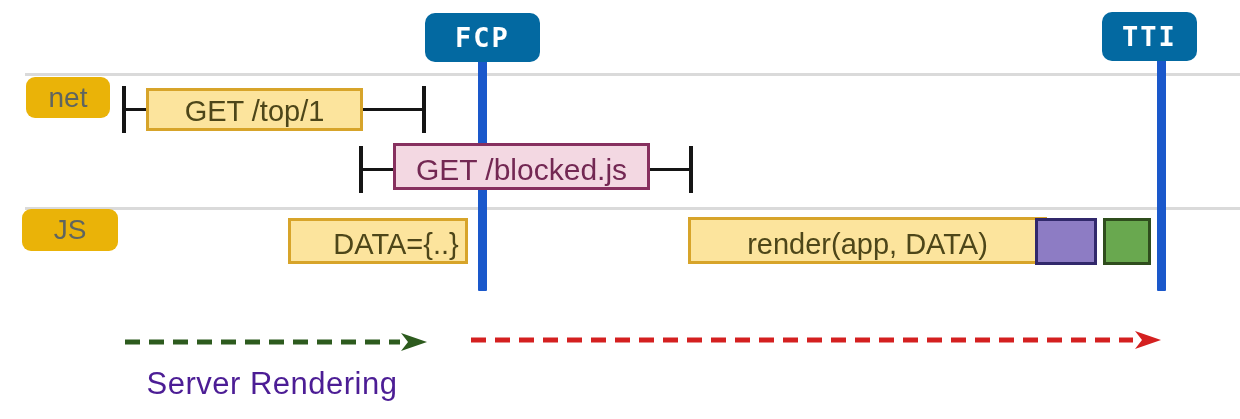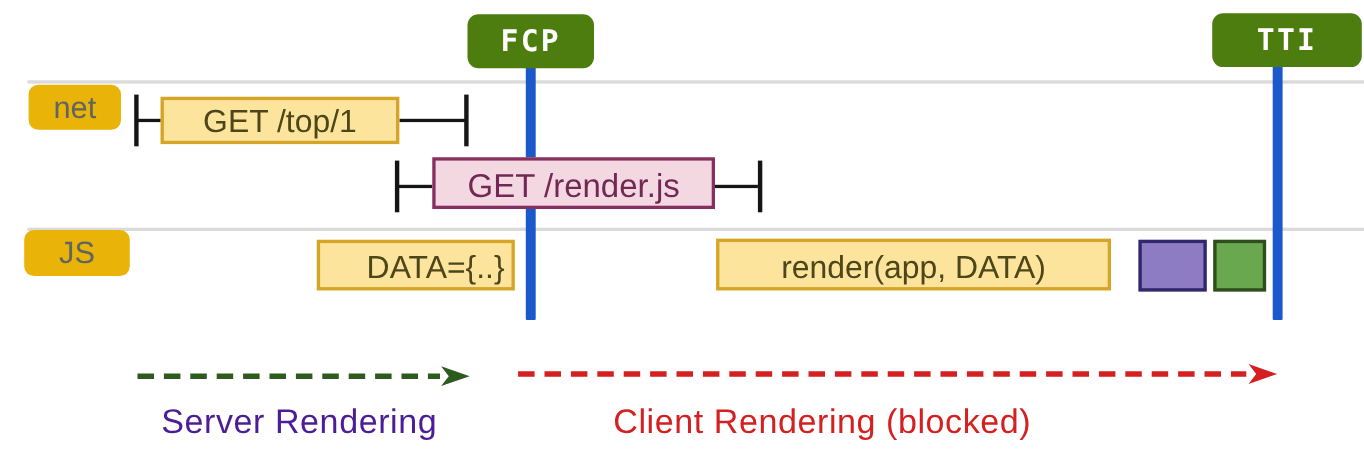--- a/index.html
+++ b/index.html
@@ -2,21 +2,21 @@
 <html><head>
 <meta charset="utf-8">
 <style>
   html,body{margin:0;padding:0;background:#fff;}
   #stage{
     position:relative;width:1240px;height:419px;background:#ffffff;overflow:hidden;
     font-family:"Liberation Sans",sans-serif;
   }
   
   .badge{
-    position:absolute;background:#4d7c0f;color:#fff;border-radius:10px;
+    position:absolute;background:#0369a1;color:#fff;border-radius:10px;
     display:flex;align-items:center;justify-content:center;
     font-family:"DejaVu Sans Mono",monospace;font-weight:bold;font-size:27px;letter-spacing:2px;
     z-index:6;
   }
   .vline{position:absolute;width:9px;background:#1a58cb;z-index:2;border-radius:1px;}
   
   .trackline{position:absolute;left:25px;width:1215px;height:3px;background:#dadada;z-index:1;}
   .tracklabel{
     position:absolute;background:#eab308;border-radius:9px;color:#5f6560;
     display:flex;align-items:center;justify-content:center;font-size:28px;z-index:3;
@@ -40,21 +40,21 @@
   .phaselabel.client{color:#d42020;}
 </style>
 </head>
 <body>
 
 <div id="stage">
 
   <div class="badge" style="left:425px;top:13px;width:115px;height:49px;">
     <span>FCP</span>
   </div>
-  <div class="badge" style="left:1102px;top:12px;width:136px;height:49px;">
+  <div class="badge" style="left:1102px;top:12px;width:95px;height:49px;">
     <span>TTI</span>
   </div>
 
   <div class="vline" style="left:478px;top:58px;height:233px;"></div>
   <div class="vline" style="left:1157px;top:58px;height:233px;"></div>
 
   <div class="trackline" style="top:73px;"></div>
   <div class="trackline" style="top:207px;"></div>
 
   <div class="tracklabel" style="left:26px;top:77px;width:84px;height:41px;">
@@ -68,29 +68,29 @@
   <div class="conn" style="left:124px;top:108px;width:24px;"></div>
   <div class="box yellow" style="left:146px;top:88px;width:217px;height:43px;">
     <span>GET /top/1</span>
   </div>
   <div class="conn" style="left:363px;top:108px;width:61px;"></div>
   <div class="tick" style="left:422px;top:86px;height:47px;"></div>
 
   <div class="tick" style="left:359px;top:146px;height:47px;"></div>
   <div class="conn" style="left:361px;top:168px;width:32px;"></div>
   <div class="box pink" style="left:393px;top:143px;width:257px;height:47px;">
-    <span>GET /render.js</span>
+    <span>GET /blocked.js</span>
   </div>
   <div class="conn" style="left:650px;top:168px;width:39px;"></div>
   <div class="tick" style="left:689px;top:146px;height:47px;"></div>
 
   <div class="box yellow" style="left:288px;top:218px;width:180px;height:46px;padding-left:36px;">
     <span>DATA={..}</span>
   </div>
-  <div class="box yellow" style="left:651px;top:217px;width:359px;height:47px;">
+  <div class="box yellow" style="left:688px;top:217px;width:359px;height:47px;">
     <span>render(app, DATA)</span>
   </div>
   <div class="box purple" style="left:1035px;top:218px;width:62px;height:47px;">
     <span></span>
   </div>
   <div class="box green" style="left:1103px;top:218px;width:48px;height:47px;">
     <span></span>
   </div>
 
   <svg class="arrow" style="left:122px;top:331px;" width="306" height="22" viewBox="0 0 306 22">
@@ -98,17 +98,14 @@
     <polygon points="305,11 279,2 286,11 279,20" fill="#2d5b1e"></polygon>
   </svg>
   <svg class="arrow" style="left:468px;top:329px;" width="694" height="22" viewBox="0 0 694 22">
     <line x1="3" y1="11" x2="665" y2="11" stroke="#d42020" stroke-width="5" stroke-dasharray="15 9"></line>
     <polygon points="693,11 667,2 674,11 667,20" fill="#d42020"></polygon>
   </svg>
 
   <div class="phaselabel server" style="left:122px;top:366px;width:300px;">
     <span>Server Rendering</span>
   </div>
-  <div class="phaselabel client" style="left:470px;top:366px;width:555px;">
-    <span>Client Rendering (blocked)</span>
-  </div>
 
 </div>
 
 </body></html>

